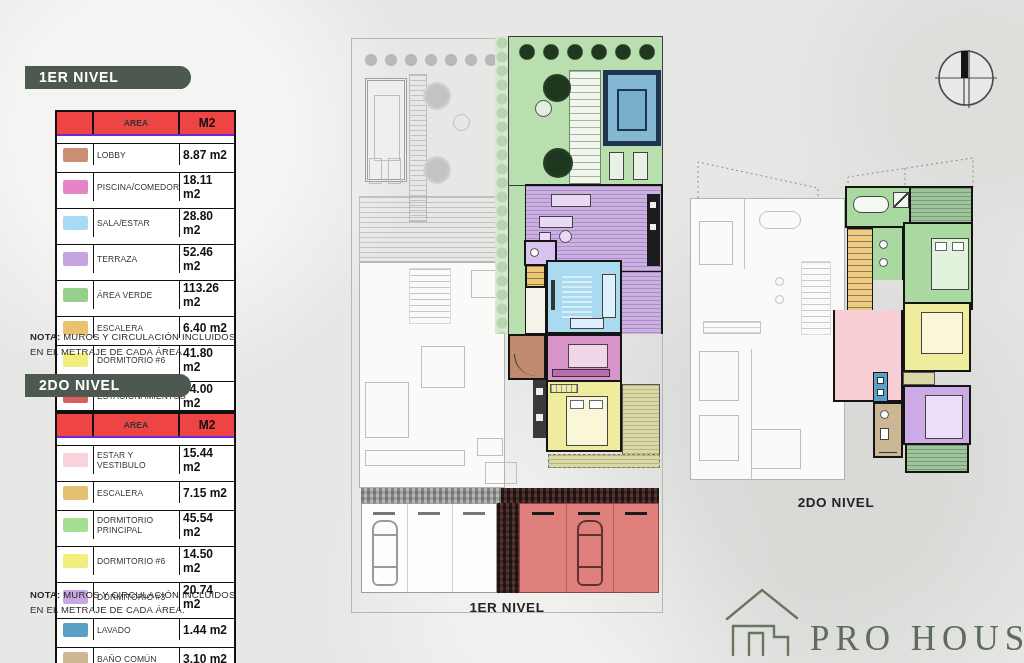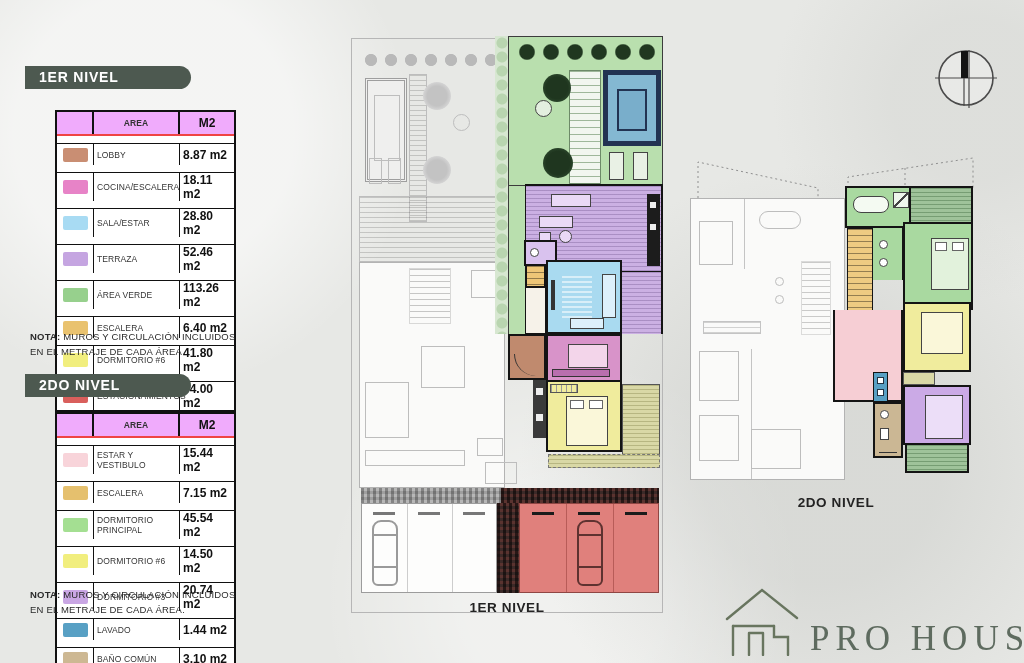--- a/index.html
+++ b/index.html
@@ -25,21 +25,21 @@
   }
 
   
   .ltable {
     position:absolute; left:55px; width:181px;
     border:2px solid #111; background:#fff;
   }
   .lrow { display:grid; grid-template-columns:37px 86px 54px; }
   .lrow + .lrow { border-top:1.5px solid #111;margin-top:7px; }
   .lcell { display:flex; align-items:center; padding:0 3px; min-height:21.2px; }
-  .lhead { background:#f0abfc; border-bottom:2px solid #ef4444; }
+  .lhead { background:#ef4444; border-bottom:2px solid #6d28d9; }
   .lhead .lcell { font-weight:bold; font-size:14px; justify-content:center; min-height:22px;}
   .lhead .lcell.lswatch { border-right:2px solid #111; }
   .lhead .lcell.larea { border-right:2px solid #111; }
   .lcell.lswatch { justify-content:center; border-right:1.5px solid #111; }
   .lcell.larea { font-size:8.5px; color:#333; letter-spacing:.1px; border-right:1.5px solid #111; }
   .lcell.lm2 { font-size:12px; font-weight:bold; color:#111; }
   .swatch { width:25px; height:14px; border-radius:2px; display:inline-block; }
 
   .note { position:absolute; left:30px; width:218px; font-size:9.5px; color:#2a2a2a; line-height:1.55; letter-spacing:.2px;}
   .note b { font-weight:bold; }
@@ -89,21 +89,21 @@
       <div class="lcell lswatch">
         <span class="swatch" style="background: rgb(201, 142, 115);"></span>
       </div>
       <div class="lcell larea">LOBBY</div>
       <div class="lcell lm2">8.87 m2</div>
     </div>
     <div class="lrow">
       <div class="lcell lswatch">
         <span class="swatch" style="background: rgb(231, 131, 199);"></span>
       </div>
-      <div class="lcell larea">COCINA/ESCALERA</div>
+      <div class="lcell larea">PISCINA/COMEDOR</div>
       <div class="lcell lm2">18.11 m2</div>
     </div>
     <div class="lrow">
       <div class="lcell lswatch">
         <span class="swatch" style="background: rgb(168, 219, 243);"></span>
       </div>
       <div class="lcell larea">SALA/ESTAR</div>
       <div class="lcell lm2">28.80 m2</div>
     </div>
     <div class="lrow">

